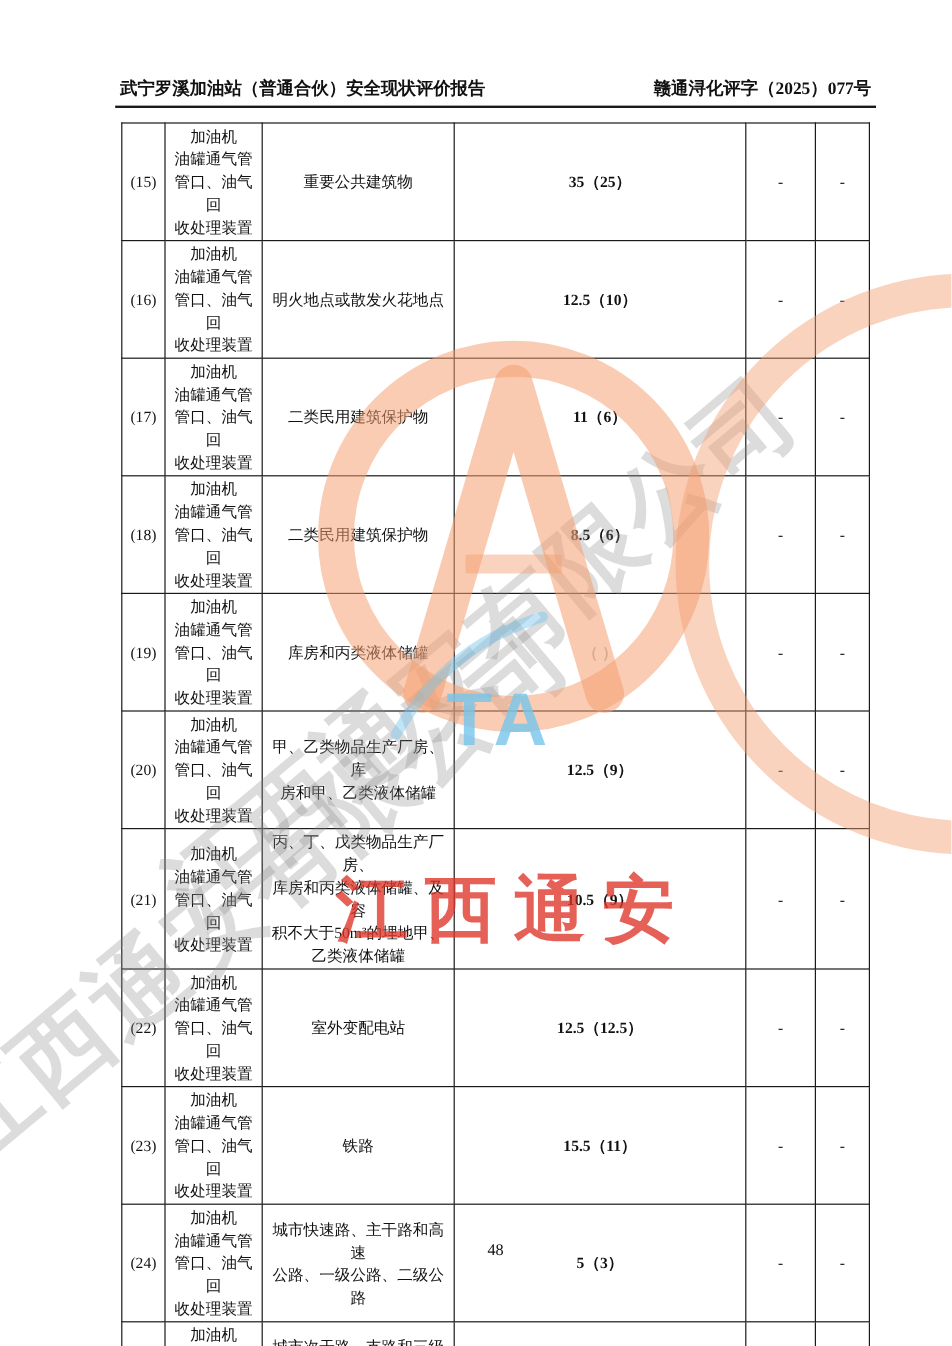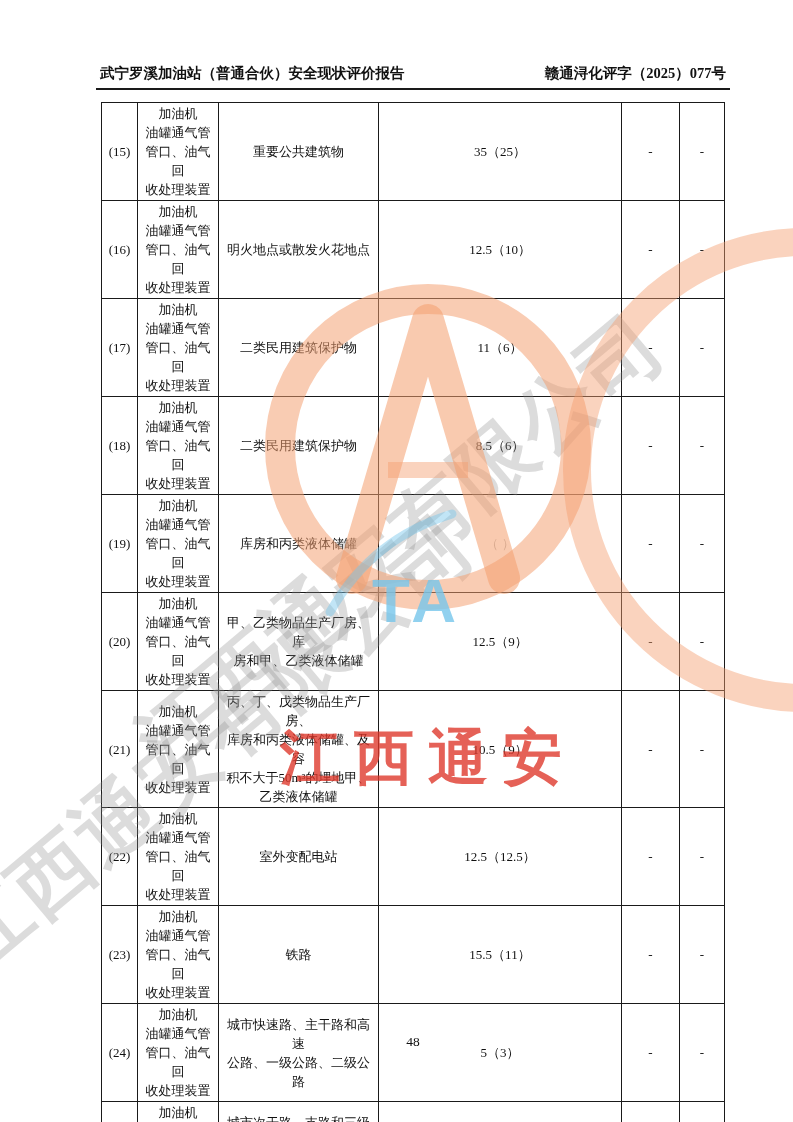--- a/index.html
+++ b/index.html
@@ -11,21 +11,21 @@
   .header{position:absolute;left:100px;top:64px;width:626px;display:flex;
           justify-content:space-between;align-items:flex-start;font-size:14.5px;font-weight:bold;}
   .header-rule{position:absolute;left:96px;top:88px;width:634px;height:2px;background:#1a1a1a;}
   
   table.clearance{position:absolute;left:101px;top:102px;border-collapse:collapse;table-layout:fixed;}
   table.clearance td{
     border:1.5px solid #1a1a1a;text-align:center;vertical-align:middle;
     font-size:13px;line-height:19px;padding:1px 2px;white-space:pre-line;overflow:hidden;
   }
   td.c-obj{font-size:12.5px;line-height:20px;}
-  td.c-val{font-size:13.5px;}
+  td.c-val{font-size:13.5px;font-weight:bold;}
   tbody tr:nth-child(1){height:83px}
   tbody tr:nth-child(2){height:83px}
   tbody tr:nth-child(3){height:84px}
   tbody tr:nth-child(4){height:83px}
   tbody tr:nth-child(5){height:83px}
   tbody tr:nth-child(6){height:89px}
   tbody tr:nth-child(7){height:103px}
   tbody tr:nth-child(8){height:79px}
   tbody tr:nth-child(9){height:84px}
   tbody tr:nth-child(10){height:83px}

